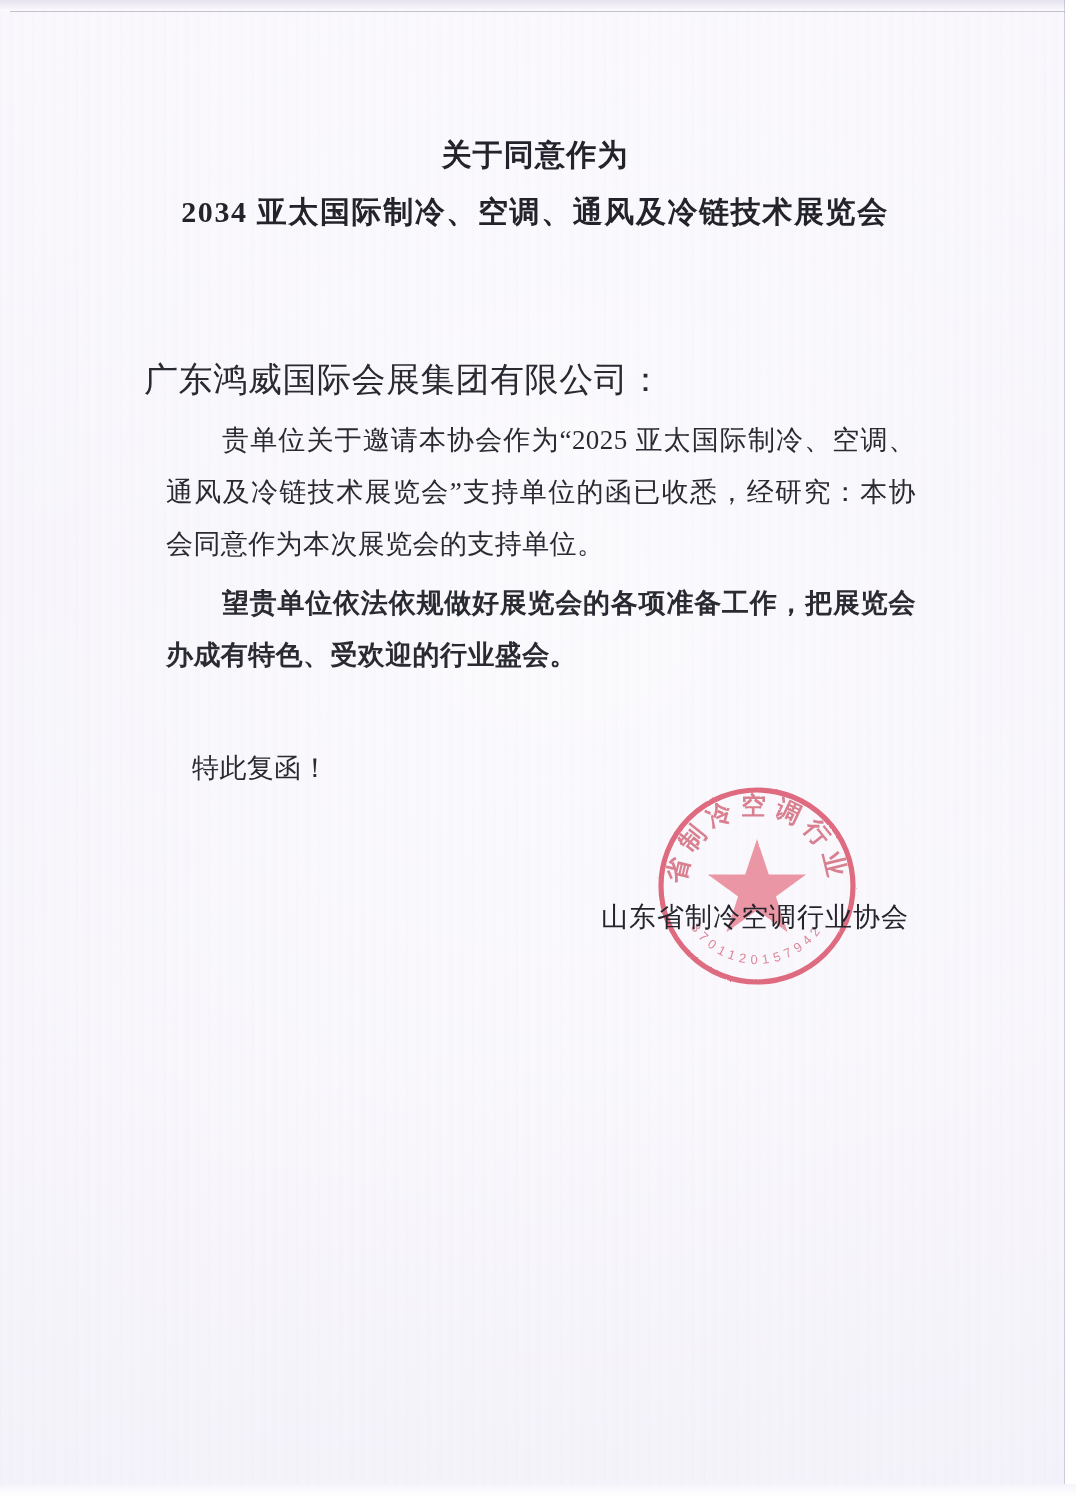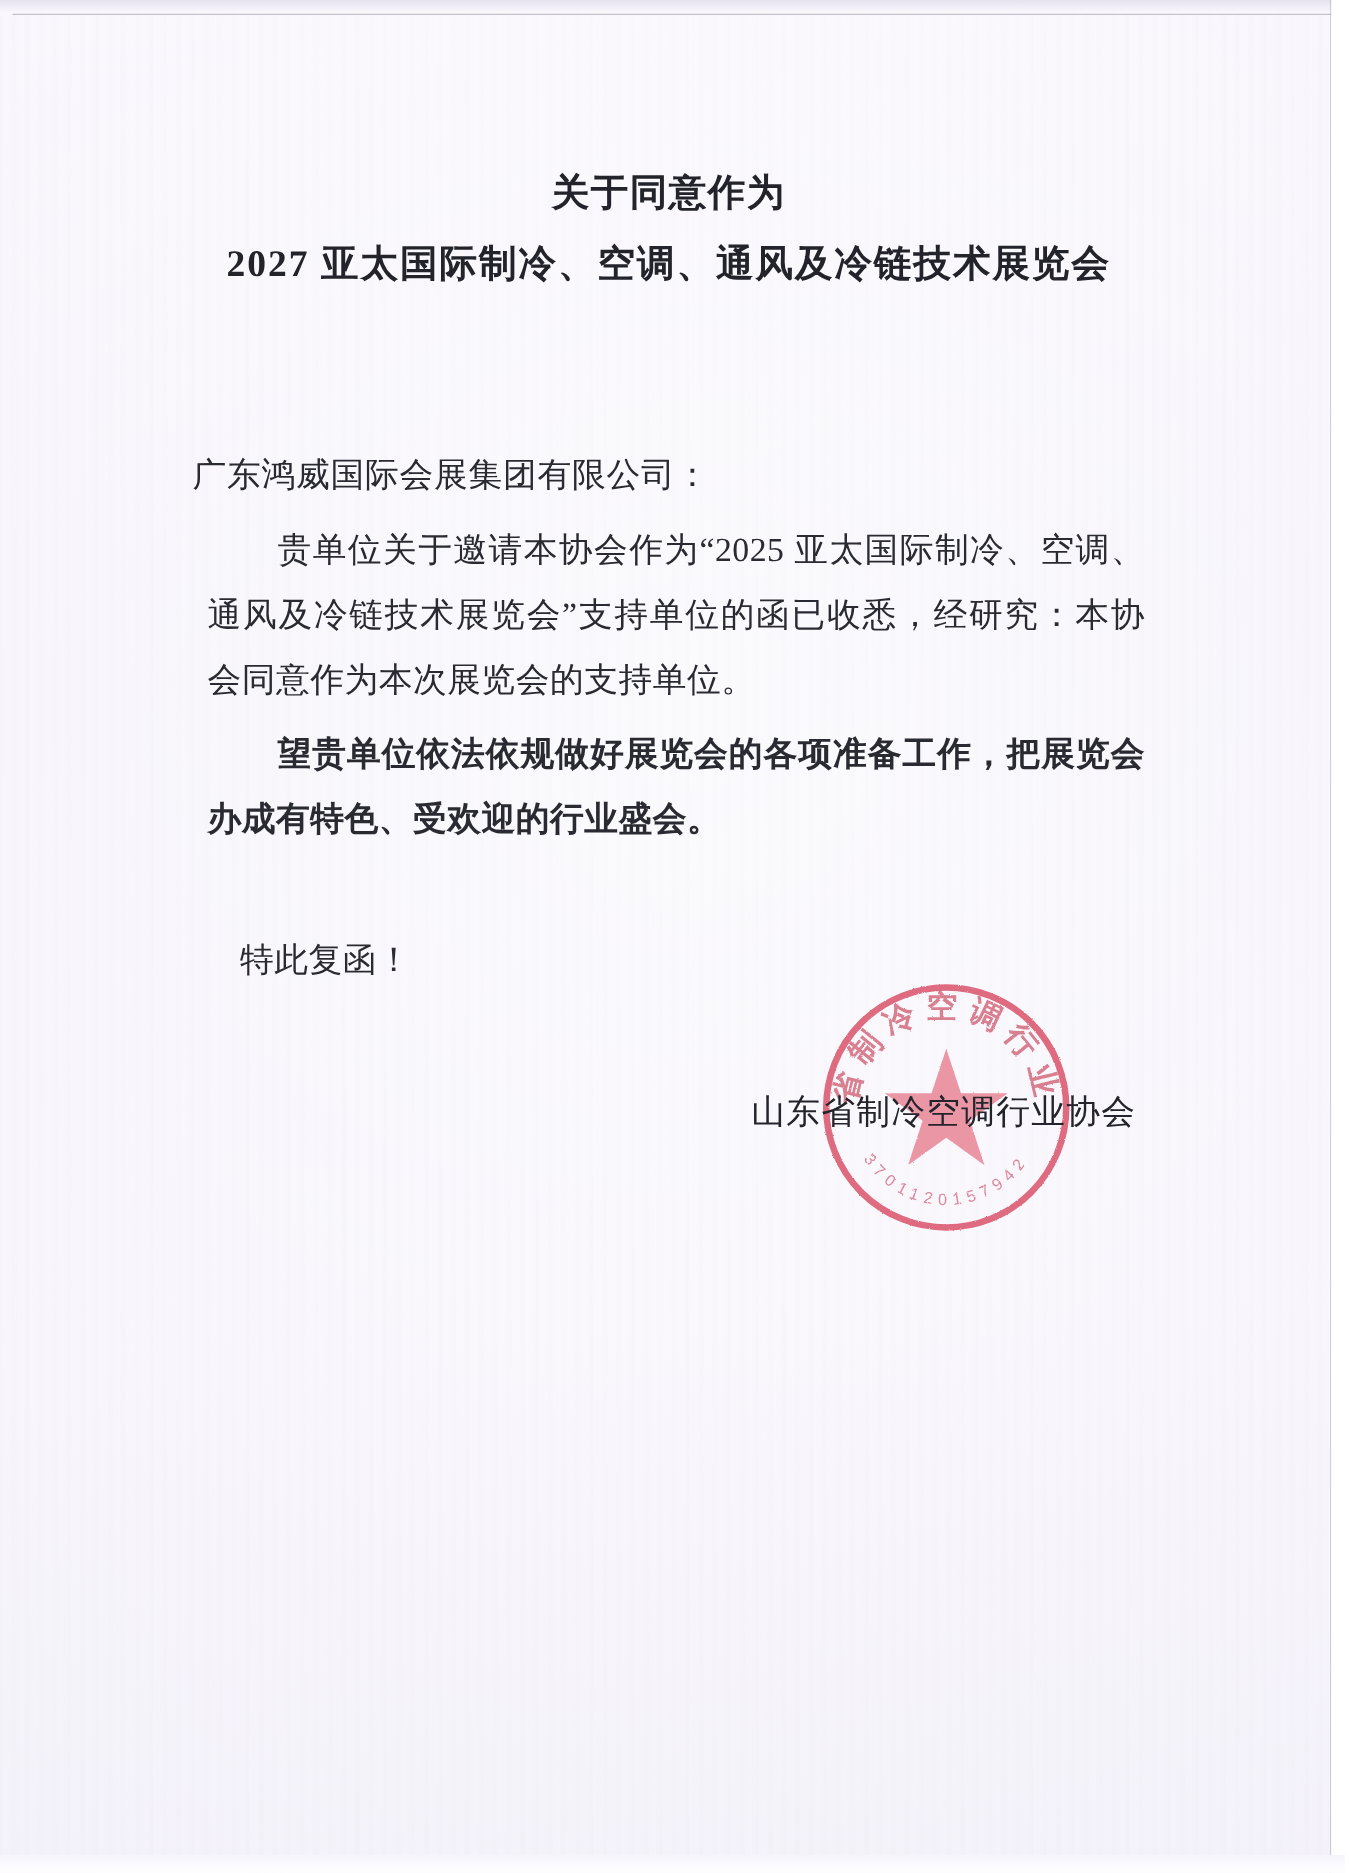--- a/index.html
+++ b/index.html
@@ -107,23 +107,23 @@
     color: #23232b;
     white-space: nowrap;
   }
   .title-line.wide {
     font-size: 30px;
     letter-spacing: 1.6px;
   }
 
   .addressee {
     position: absolute;
-    left: 154px;
+    left: 144px;
     top: 360px;
-    font-size: 27px;
+    font-size: 34px;
     line-height: 40px;
     letter-spacing: 0.6px;
     color: #2a2a32;
     white-space: nowrap;
   }
 
   .para {
     position: absolute;
     left: 154px;
     width: 750px;
@@ -159,20 +159,21 @@
     width: 390px;
     text-align: center;
     z-index: 4;
   }
   .sign-org {
     font-size: 27px;
     line-height: 46px;
     letter-spacing: 1px;
     color: #24242c;
     white-space: nowrap;
+    margin-top: 28px;
   }
   .sign-date {
     font-size: 27px;
     line-height: 46px;
     letter-spacing: 2.6px;
     color: #24242c;
     white-space: nowrap;
   }
 
   
@@ -194,21 +195,21 @@
 
   <div class="scan-vignette"></div>
   <div class="scan-grain"></div>
   <div class="scan-top-edge"></div>
   <div class="scan-top-rule"></div>
 
   <div class="doc-body">
 
     <div class="title-block">
       <div class="title-line">关于同意作为</div>
-      <div class="title-line wide">2027 亚太国际制冷、空调、通风及冷链技术展览会</div>
+      <div class="title-line wide">2034 亚太国际制冷、空调、通风及冷链技术展览会</div>
     </div>
 
     <div class="addressee">广东鸿威国际会展集团有限公司：</div>
 
     <div class="para para-1">贵单位关于邀请本协会作为“2025 亚太国际制冷、空调、通风及冷链技术展览会”支持单位的函已收悉，经研究：本协会同意作为本次展览会的支持单位。</div>
 
     <div class="para para-2">望贵单位依法依规做好展览会的各项准备工作，把展览会办成有特色、受欢迎的行业盛会。</div>
 
     <div class="closing">特此复函！</div>
   </div>

